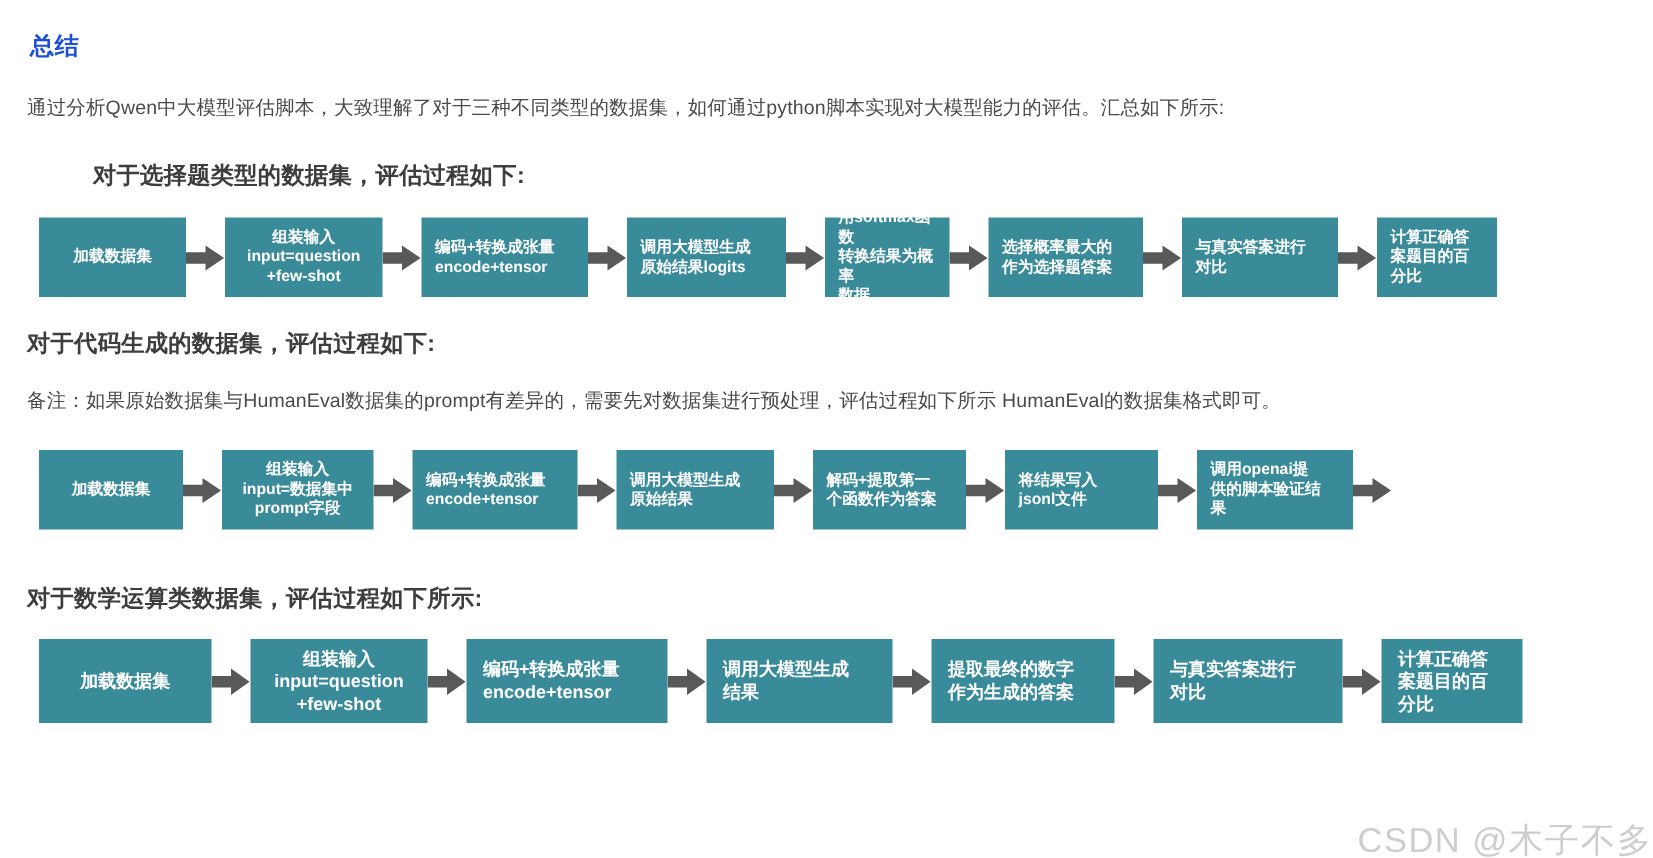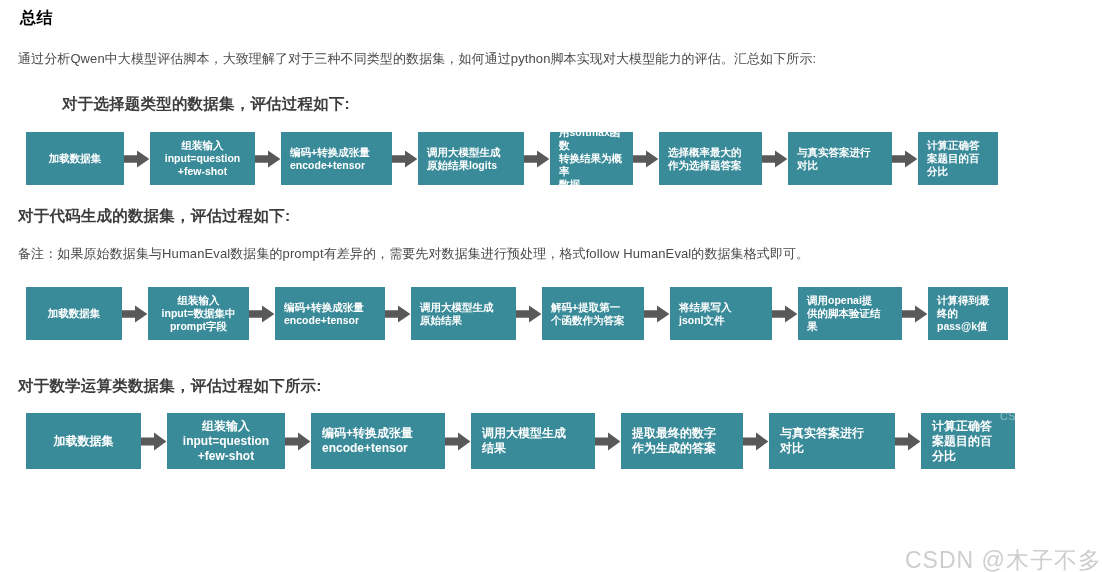--- a/index.html
+++ b/index.html
@@ -21,22 +21,22 @@
     width: 1102px;
     height: 572px;
     box-sizing: border-box;
     padding: 0 18px;
   }
 
   
   .doc-title {
     font-size: 16px;
     font-weight: bold;
-    color: #000000;
-    padding-top: 8px;
+    color: #1d4ed8;
+    padding-top: 21px;
     padding-left: 2px;
     letter-spacing: 0.5px;
   }
 
   
   .para {
     font-size: 13px;
     line-height: 26px;
     color: #4a4a4a;
     font-weight: 400;
@@ -202,21 +202,21 @@
           <path d="M0 5.2 h13 V0.6 L25.4 9 13 17.4 V12.8 H0 Z" fill="#595959"></path>
         </svg>
       </div>
     <div class="node left" style="width:80px">
         <span class="node-text">计算正确答<br>案题目的百<br>分比</span>
       </div>
   </div>
 
   <div class="sec-head sec-head-2">对于代码生成的数据集，评估过程如下:</div>
 
-  <div class="para para-note">备注：如果原始数据集与HumanEval数据集的prompt有差异的，需要先对数据集进行预处理，格式follow HumanEval的数据集格式即可。</div>
+  <div class="para para-note">备注：如果原始数据集与HumanEval数据集的prompt有差异的，需要先对数据集进行预处理，评估过程如下所示 HumanEval的数据集格式即可。</div>
 
   <div class="flow flow-2">
     <div class="node center" style="width:96px">
         <span class="node-text">加载数据集</span>
       </div>
     <div class="arrow">
         <svg width="26" height="18" viewBox="0 0 26 18">
           <path d="M0 5.2 h13 V0.6 L25.4 9 13 17.4 V12.8 H0 Z" fill="#595959"></path>
         </svg>
       </div>
@@ -260,23 +260,20 @@
           <path d="M0 5.2 h13 V0.6 L25.4 9 13 17.4 V12.8 H0 Z" fill="#595959"></path>
         </svg>
       </div>
     <div class="node left" style="width:104px">
         <span class="node-text">调用openai提<br>供的脚本验证结<br>果</span>
       </div>
     <div class="arrow">
         <svg width="26" height="18" viewBox="0 0 26 18">
           <path d="M0 5.2 h13 V0.6 L25.4 9 13 17.4 V12.8 H0 Z" fill="#595959"></path>
         </svg>
-      </div>
-    <div class="node left" style="width:80px">
-        <span class="node-text">计算得到最<br>终的<br>pass@k值</span>
       </div>
   </div>
 
   <div class="sec-head sec-head-3">对于数学运算类数据集，评估过程如下所示:</div>
 
   <div class="flow flow-3">
     <div class="node center" style="width:115px">
         <span class="node-text">加载数据集</span>
       </div>
     <div class="arrow">

